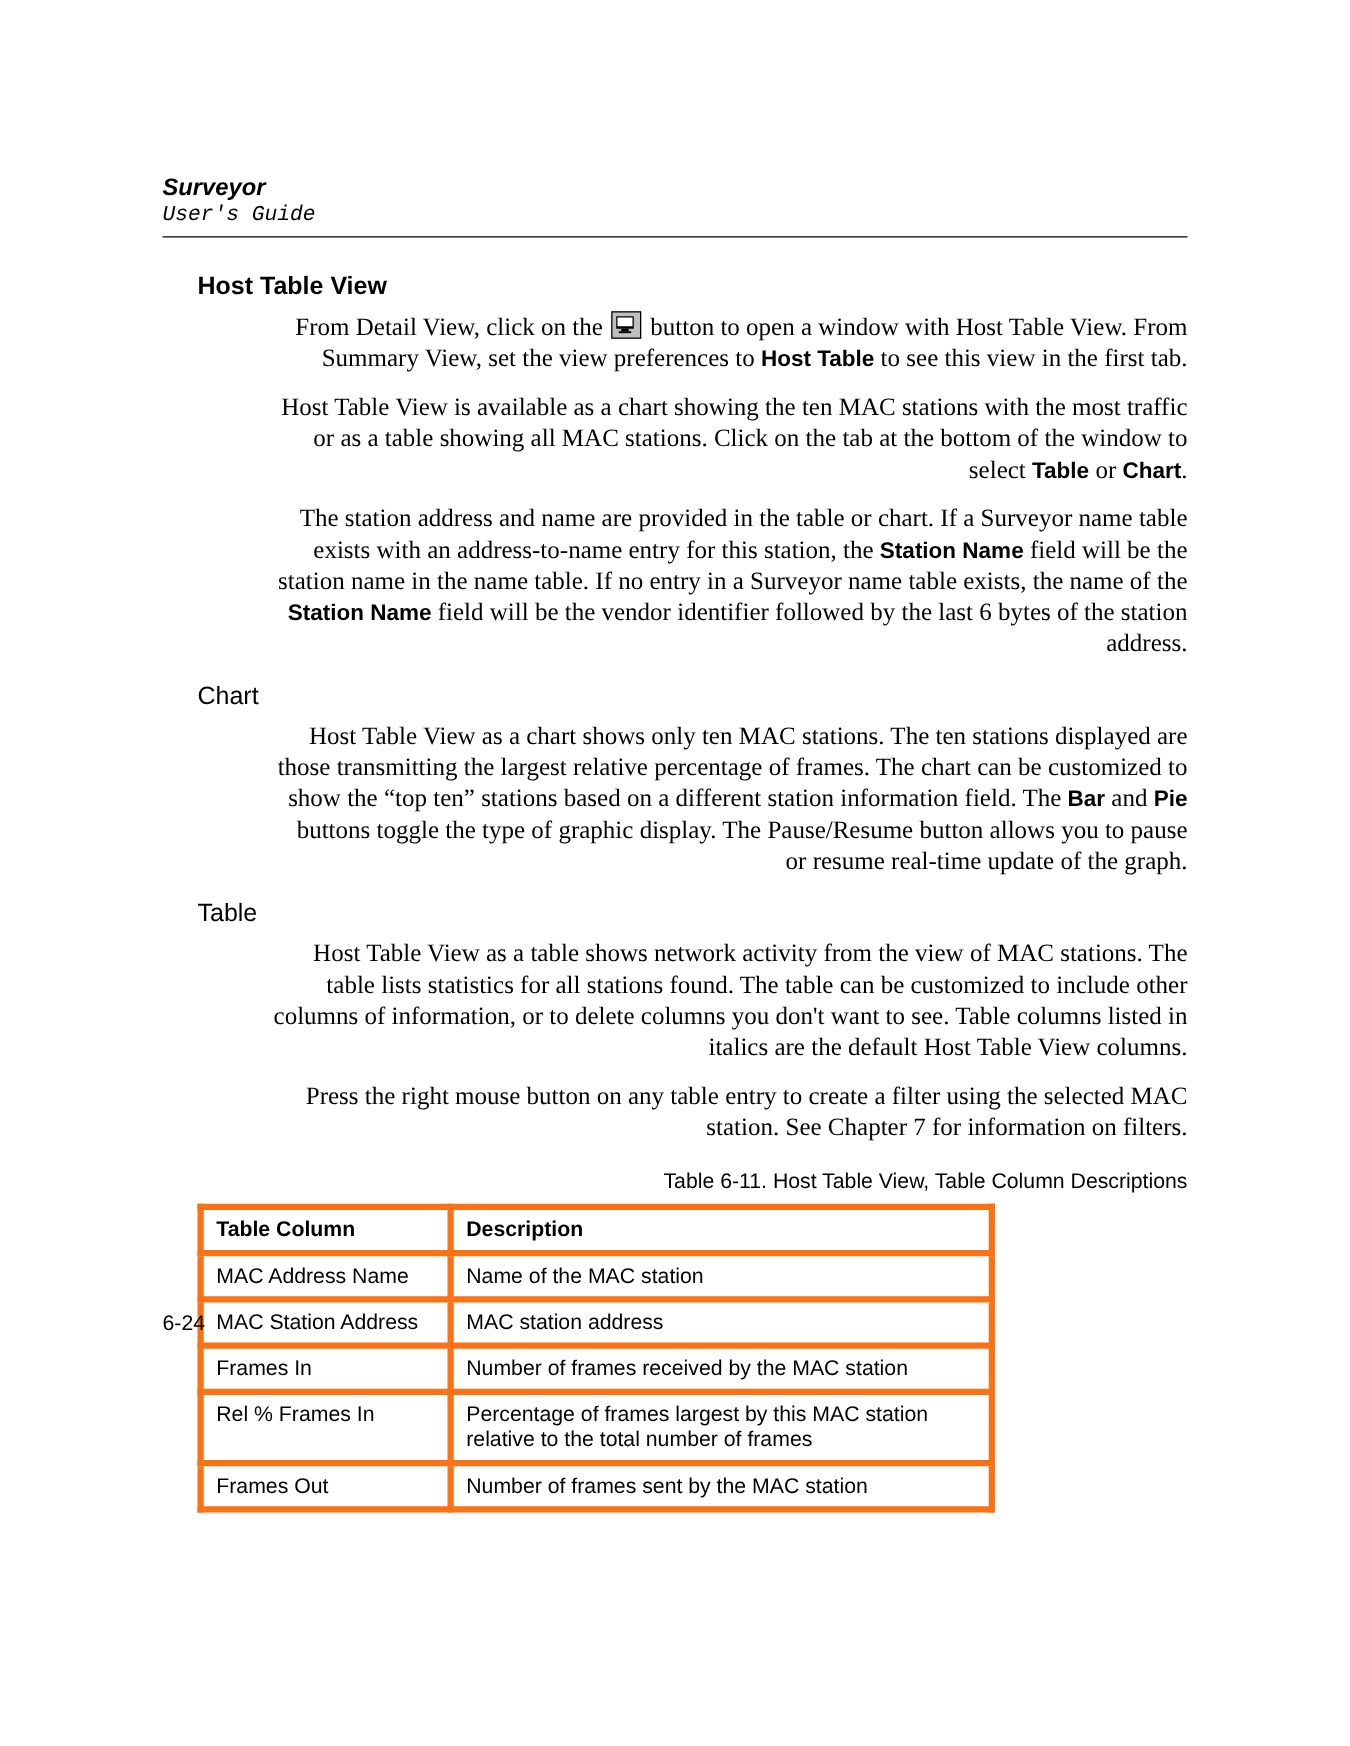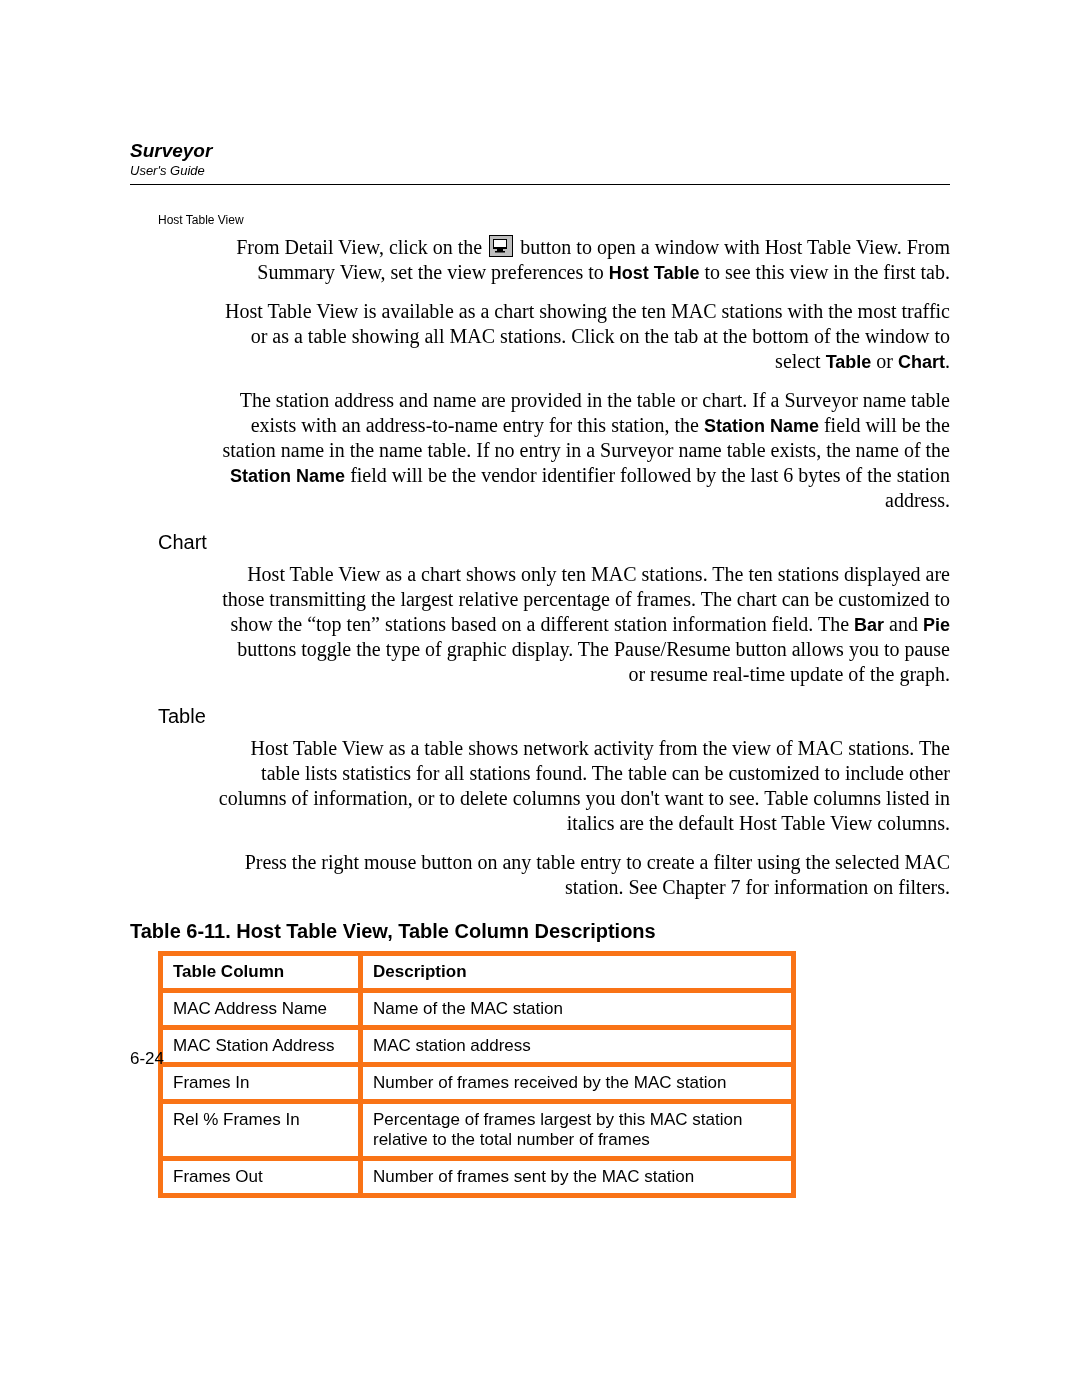--- a/index.html
+++ b/index.html
@@ -23,36 +23,36 @@
   }
   .header-title {
     font-family: Arial, Helvetica, sans-serif;
     font-style: italic;
     font-weight: bold;
     font-size: 19px;
     line-height: 1.2;
     margin: 0;
   }
   .header-sub {
-    font-family: Liberation Sans, sans-serif;
+    font-family: Liberation Mono, monospace;
     font-style: italic;
     font-weight: normal;
-    font-size: 13px;
+    font-size: 17px;
     line-height: 1.2;
     margin: 0 0 6px 0;
   }
   .rule {
     border: none;
     border-top: 1px solid #000;
     margin: 0 0 28px 0;
   }
   .h-bold {
     font-family: Arial, Helvetica, sans-serif;
-    font-weight: normal;
-    font-size: 12px;
+    font-weight: bold;
+    font-size: 20px;
     margin: 0 0 6px 28px;
   }
   .h-plain {
     font-family: Arial, Helvetica, sans-serif;
     font-weight: normal;
     font-size: 20px;
     margin: 18px 0 6px 28px;
   }
   .body-block {
     margin-left: 86px;
@@ -79,23 +79,23 @@
     vertical-align: -3px;
     margin: 0 2px;
   }
   .icon-btn svg {
     position: absolute;
     top: 1px;
     left: 1px;
   }
   .table-caption {
     font-family: Arial, Helvetica, sans-serif;
-    font-weight: bold;
-    font-size: 20px;
-    text-align: left;
+    font-weight: normal;
+    font-size: 17px;
+    text-align: right;
     margin: 20px 0 8px 0;
   }
   table.data {
     border-collapse: collapse;
     width: 638px;
     margin-left: 28px;
     font-family: Arial, Helvetica, sans-serif;
     font-size: 17px;
   }
   table.data th, table.data td {

